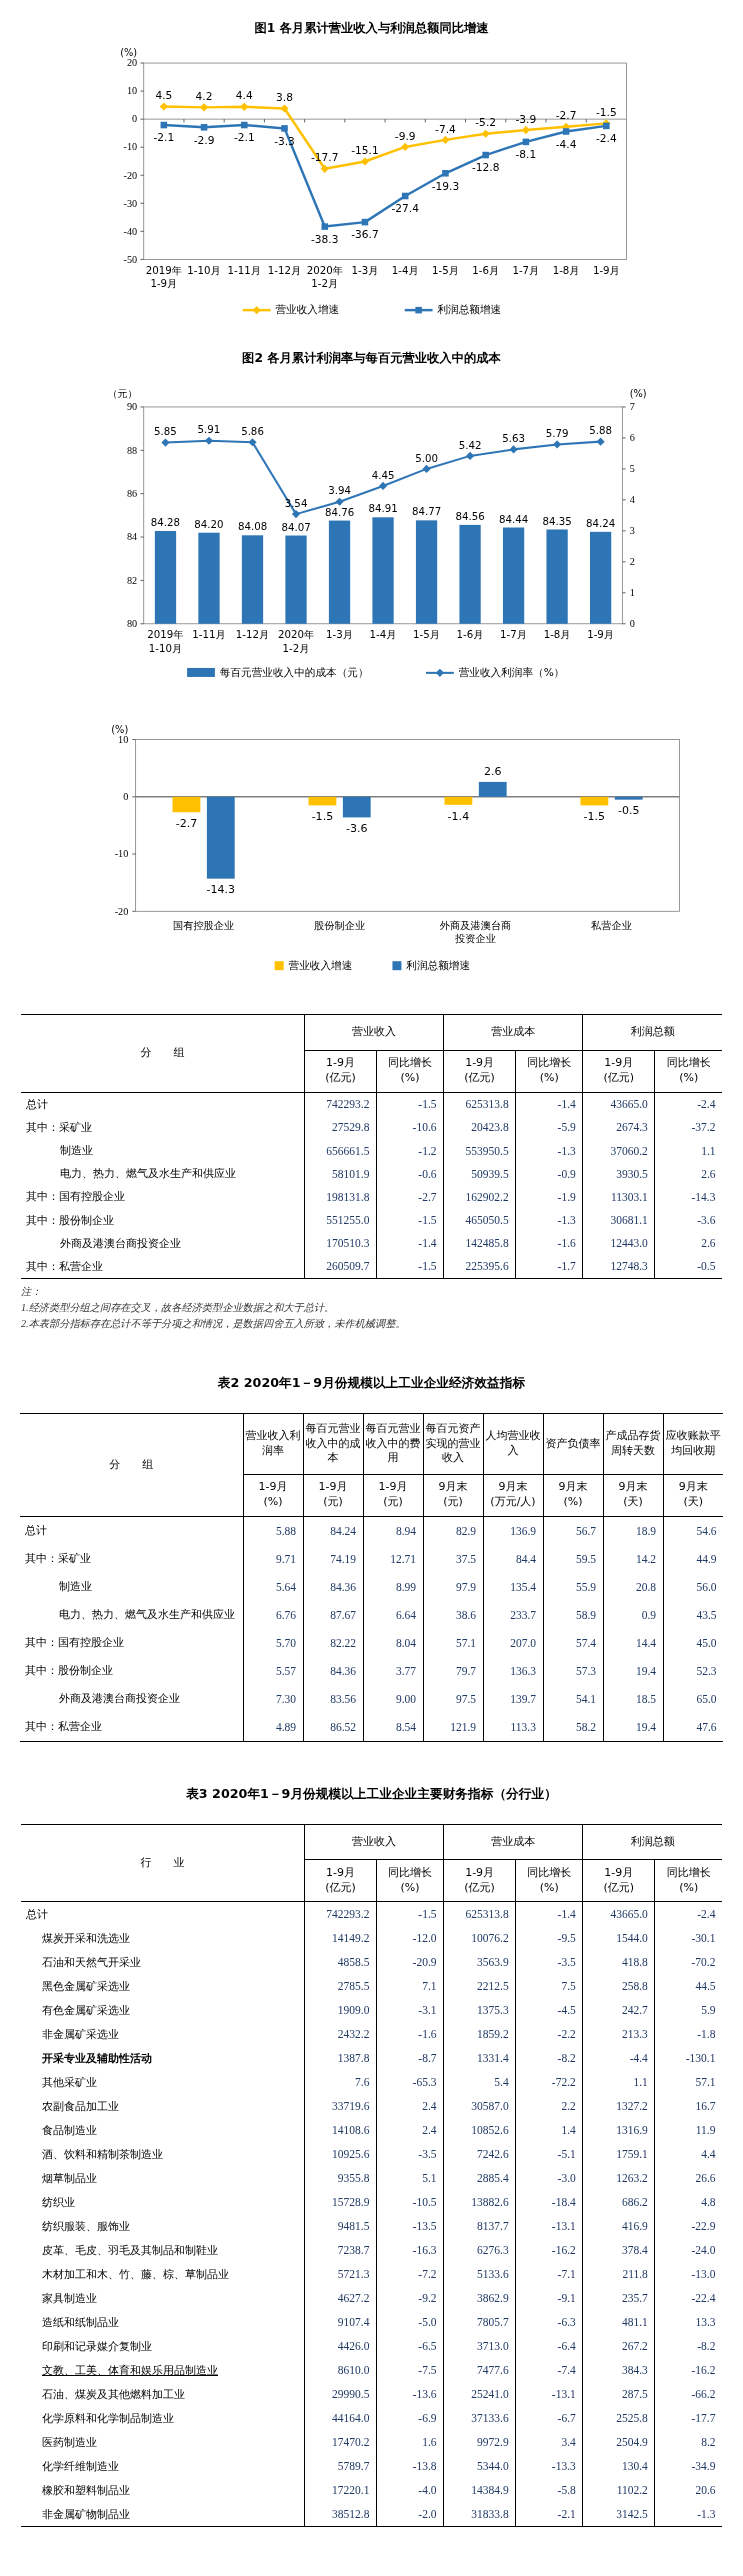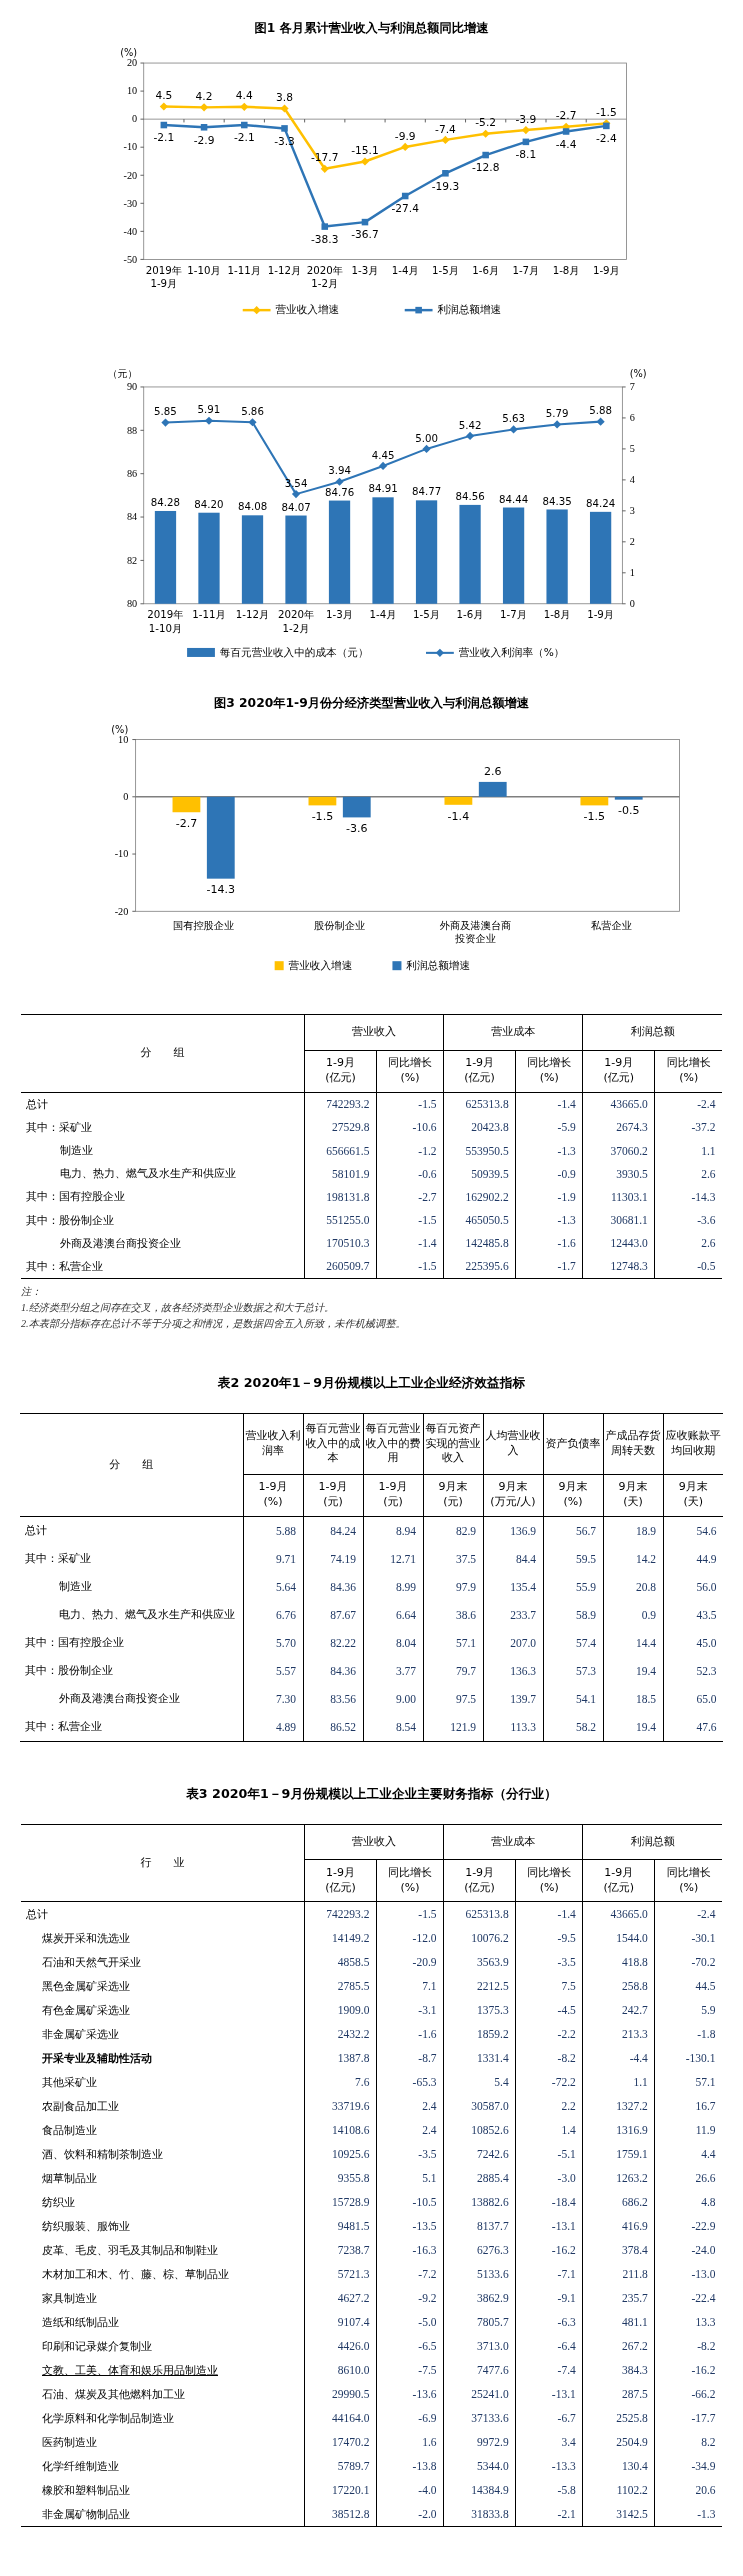--- a/index.html
+++ b/index.html
@@ -132,20 +132,21 @@
           <path d="M 244 325 L 249 330 L 244 335 L 239 330 Z" fill="#FFC000"></path>
           <text x="267" y="334" text-anchor="start" font-size="13" font-family="&quot;DejaVu Sans&quot;,sans-serif" fill="#000">营业收入增速</text>
           <line x1="425" y1="330" x2="459" y2="330" stroke="#2E75B6" stroke-width="3"></line>
           <rect x="438" y="326" width="8" height="8" fill="#2E75B6"></rect>
           <text x="465" y="334" text-anchor="start" font-size="13" font-family="&quot;DejaVu Sans&quot;,sans-serif" fill="#000">利润总额增速</text>
         </g>
       </svg>
   </section>
 
   <section class="fig-block">
+    <h3 class="fig-title">图2  各月累计利润率与每百元营业收入中的成本</h3>
     <svg id="fig2" width="630" height="321" viewBox="0 0 770 392">
         <rect x="106" y="45" width="585" height="265" fill="none" stroke="#808080"></rect>
         <line x1="102" y1="45" x2="106" y2="45" stroke="#404040"></line>
         <text x="98" y="49" text-anchor="end" font-size="12.5" font-family="&quot;Liberation Serif&quot;,&quot;DejaVu Serif&quot;,serif" fill="#000">90</text>
         <line x1="102" y1="98" x2="106" y2="98" stroke="#404040"></line>
         <text x="98" y="102" text-anchor="end" font-size="12.5" font-family="&quot;Liberation Serif&quot;,&quot;DejaVu Serif&quot;,serif" fill="#000">88</text>
         <line x1="102" y1="151" x2="106" y2="151" stroke="#404040"></line>
         <text x="98" y="155" text-anchor="end" font-size="12.5" font-family="&quot;Liberation Serif&quot;,&quot;DejaVu Serif&quot;,serif" fill="#000">86</text>
         <line x1="102" y1="204" x2="106" y2="204" stroke="#404040"></line>
         <text x="98" y="208" text-anchor="end" font-size="12.5" font-family="&quot;Liberation Serif&quot;,&quot;DejaVu Serif&quot;,serif" fill="#000">84</text>
@@ -233,21 +234,20 @@
           <rect x="159" y="364" width="34" height="11" fill="#2E75B6"></rect>
           <text x="199" y="374" text-anchor="start" font-size="13" font-family="&quot;DejaVu Sans&quot;,sans-serif" fill="#000">每百元营业收入中的成本（元）</text>
           <line x1="451" y1="370" x2="485" y2="370" stroke="#2E75B6" stroke-width="2.5"></line>
           <path d="M 468 365 L 473 370 L 468 375 L 463 370 Z" fill="#2E75B6"></path>
           <text x="491" y="374" text-anchor="start" font-size="13" font-family="&quot;DejaVu Sans&quot;,sans-serif" fill="#000">营业收入利润率（%）</text>
         </g>
       </svg>
   </section>
 
   <section class="fig-block">
-    <h3 class="fig-title">图3  2020年1-9月份分经济类型营业收入与利润总额增速</h3>
     <svg id="fig3" width="630" height="274" viewBox="0 0 770 335">
         <rect x="96" y="30" width="665" height="210" fill="none" stroke="#808080"></rect>
         <line x1="92" y1="30" x2="96" y2="30" stroke="#404040"></line>
         <text x="87" y="34" text-anchor="end" font-size="12.5" font-family="&quot;Liberation Serif&quot;,&quot;DejaVu Serif&quot;,serif" fill="#000">10</text>
         <line x1="92" y1="100" x2="96" y2="100" stroke="#404040"></line>
         <text x="87" y="104" text-anchor="end" font-size="12.5" font-family="&quot;Liberation Serif&quot;,&quot;DejaVu Serif&quot;,serif" fill="#000">0</text>
         <line x1="92" y1="170" x2="96" y2="170" stroke="#404040"></line>
         <text x="87" y="174" text-anchor="end" font-size="12.5" font-family="&quot;Liberation Serif&quot;,&quot;DejaVu Serif&quot;,serif" fill="#000">-10</text>
         <line x1="92" y1="240" x2="96" y2="240" stroke="#404040"></line>
         <text x="87" y="244" text-anchor="end" font-size="12.5" font-family="&quot;Liberation Serif&quot;,&quot;DejaVu Serif&quot;,serif" fill="#000">-20</text>

